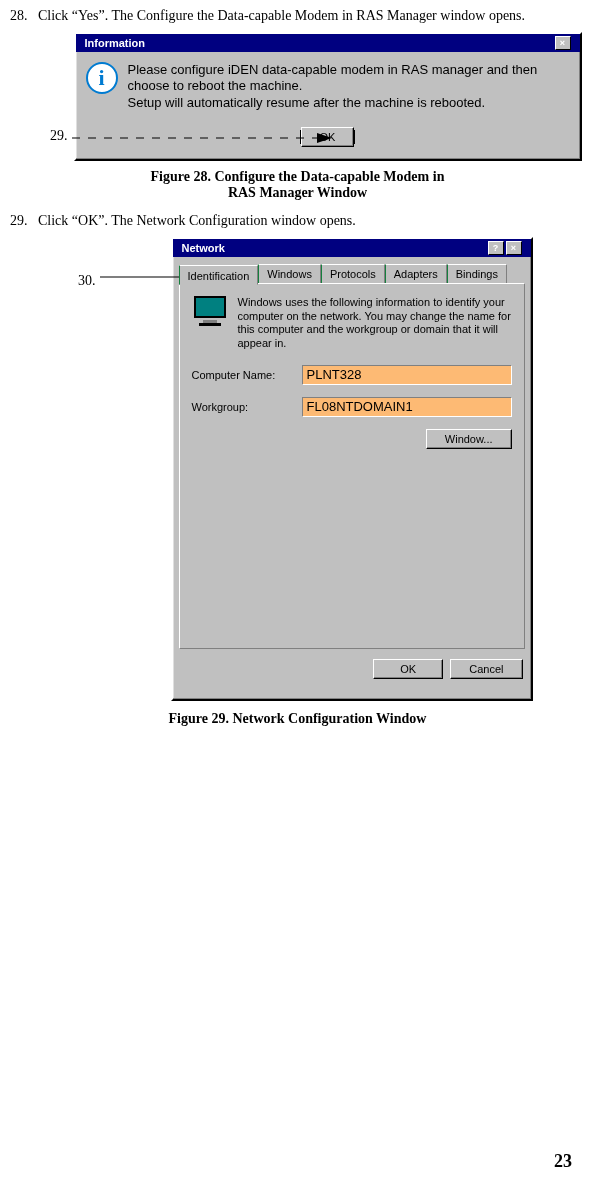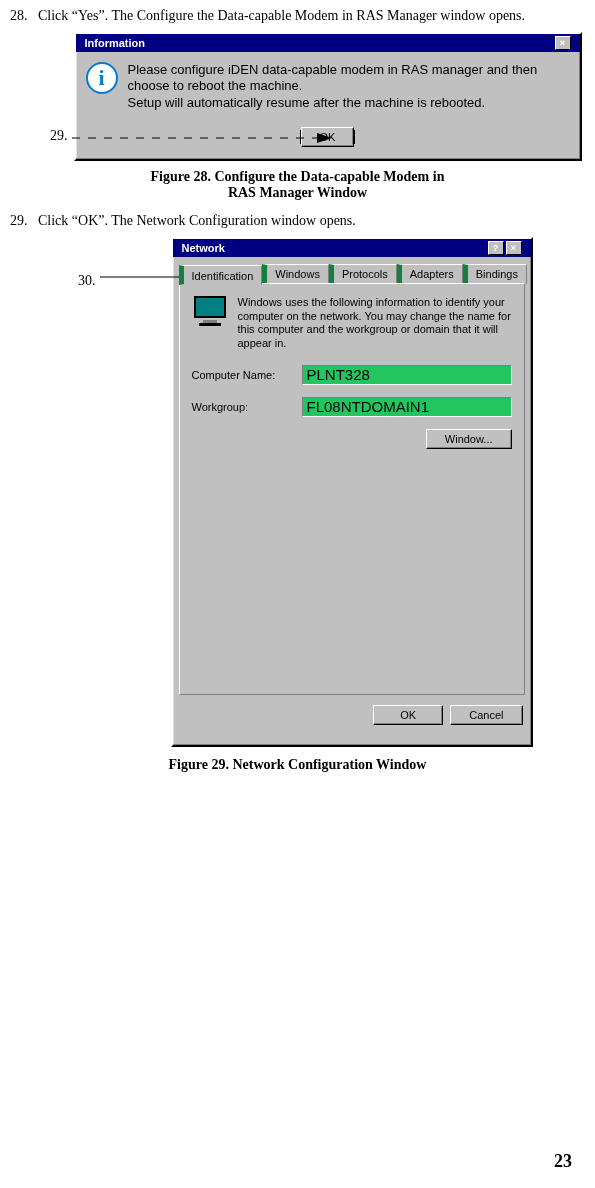--- a/index.html
+++ b/index.html
@@ -114,63 +114,63 @@
     
     .net-window { width: 362px; }
     .tabstrip {
       display:flex;
       padding: 6px 6px 0 6px;
       gap:0;
     }
     .tab {
       padding: 3px 8px 2px 8px;
       border-top:1px solid #fff;
-      border-left:5px solid #15803d;
+      border-left:1px solid #15803d;
       border-right:1px solid #808080;
       background:#c0c0c0;
       font-size:11px;
       cursor:pointer;
       position:relative;
       top:1px;
     }
     .tab.active {
       border-bottom:1px solid #c0c0c0;
       z-index:2;
       top:2px;
       padding-top:4px;
     }
     .tab-panel {
       margin:0 6px 6px 6px;
       border-top:1px solid #fff;
       border-left:1px solid #fff;
       border-right:1px solid #808080;
       border-bottom:1px solid #808080;
       padding:12px;
-      height: 412px;
+      height: 366px;
       position:relative;
     }
     .id-row { display:flex; gap:10px; align-items:flex-start; margin-bottom:14px;}
     .monitor-icon {
       width:36px; height:30px; flex-shrink:0; position:relative;
     }
     .monitor-icon .screen{ width:32px; height:22px; border:2px solid #000; background:#008080; position:absolute; top:0; left:2px;}
     .monitor-icon .base{ width:14px; height:4px; background:#808080; position:absolute; bottom:2px; left:11px;}
     .monitor-icon .foot{ width:22px; height:3px; background:#000; position:absolute; bottom:0; left:7px;}
     .field-row { display:flex; align-items:center; margin-bottom:12px; }
     .field-label { width:110px; font-size:11px;}
     .field-input {
       flex:1;
       border-top:1px solid #808080;
       border-left:1px solid #808080;
       border-right:1px solid #fff;
       border-bottom:1px solid #fff;
-      background:#22c55e;
+      background:#fdba74;
       padding:3px 4px;
       font-family:"MS Sans Serif",Arial,sans-serif;
-      font-size:15px;
+      font-size:13px;
       height:20px;
     }
     .change-row{ text-align:right; margin-top:4px;}
     .btn-outline {
       border:1px solid #000;
       padding:0;
     }
     .bottom-btns {
       text-align:right;
       padding: 4px 8px 20px;

